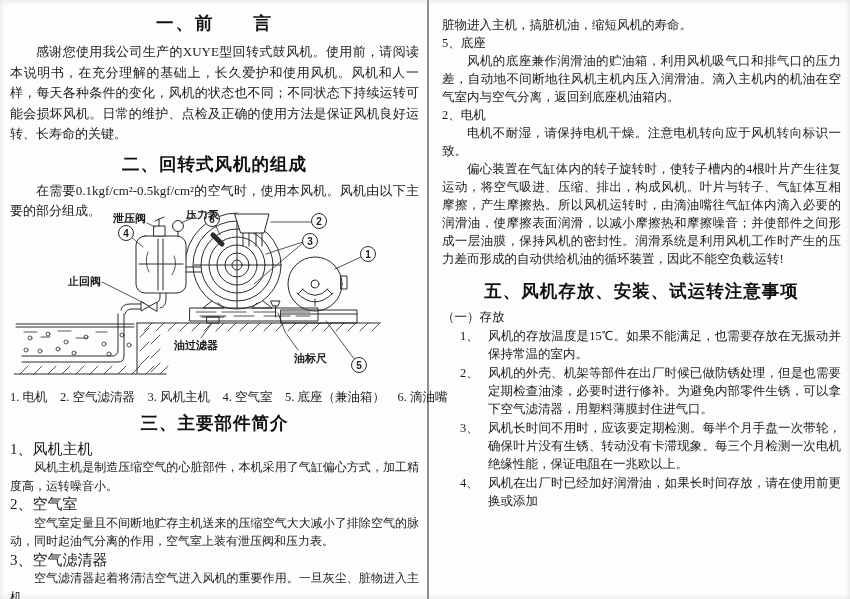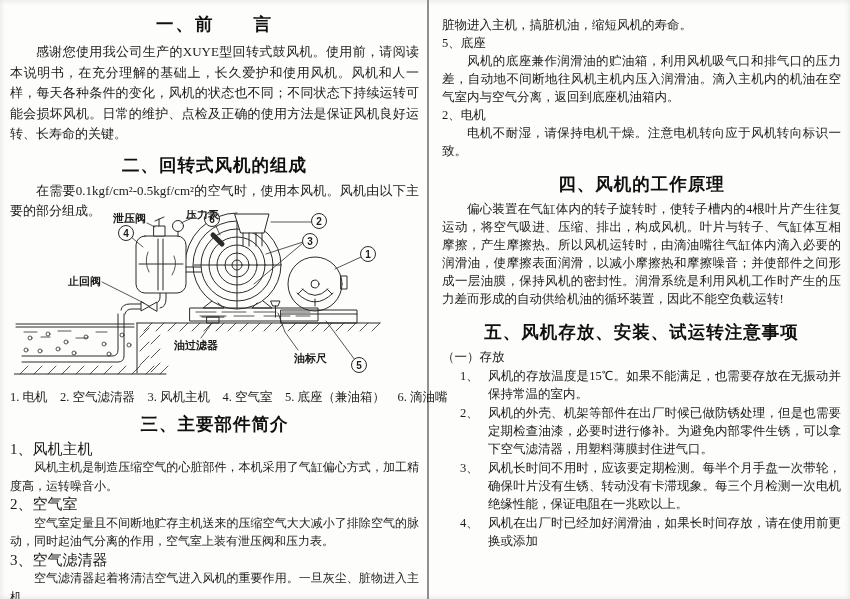--- a/index.html
+++ b/index.html
@@ -4,21 +4,21 @@
 <style>
   html,body{margin:0;padding:0;background:#ffffff;}
   .page{position:relative;width:850px;height:599px;background:#fdfdfc;overflow:hidden;
         color:#1b1b1b;font-family:"Liberation Serif",serif;
         box-shadow:inset 0 0 6px rgba(0,0,0,0.12);}
   .divider{position:absolute;left:427px;top:0;width:2px;height:599px;background:#8f8f8f;}
   .col{position:absolute;top:0;}
   .col-left{left:10px;width:409px;}
   .col-right{left:442px;width:399px;}
   p{margin:0;}
-  .h{font-family:Liberation Serif, serif;font-weight:bold;text-align:center;
+  .h{font-family:Liberation Mono, monospace;font-weight:bold;text-align:center;
      font-size:17.5px;line-height:24px;letter-spacing:1px;color:#101010;}
   .h1{margin:12px 0 6px;letter-spacing:2px;}
   .h2{margin:8px 0 4px;}
   .h3{margin:6px 0 4px;}
   .h4{margin:12px 0 4px;}
   .h5{margin:12px 0 4px;}
   .txt{font-size:13px;line-height:20.5px;text-align:justify;}
   .txt-sm{font-size:12px;line-height:18.5px;text-align:justify;}
   .rtxt{font-size:12.5px;line-height:18px;text-align:justify;}
   .ind{text-indent:2em;}
@@ -222,21 +222,20 @@
 
     <div>
       <div class="item-title">5、底座</div>
       <p class="rtxt ind">风机的底座兼作润滑油的贮油箱，利用风机吸气口和排气口的压力差，自动地不间断地往风机主机内压入润滑油。滴入主机内的机油在空气室内与空气分离，返回到底座机油箱内。</p>
     </div>
     <div>
       <div class="item-title">2、电机</div>
       <p class="rtxt ind">电机不耐湿，请保持电机干燥。注意电机转向应于风机转向标识一致。</p>
     </div>
 
-    <div class="h h4">四、风机的工作原理</div>
     <p class="rtxt ind">偏心装置在气缸体内的转子旋转时，使转子槽内的4根叶片产生往复运动，将空气吸进、压缩、排出，构成风机。叶片与转子、气缸体互相摩擦，产生摩擦热。所以风机运转时，由滴油嘴往气缸体内滴入必要的润滑油，使摩擦表面润滑，以减小摩擦热和摩擦噪音；并使部件之间形成一层油膜，保持风机的密封性。润滑系统是利用风机工作时产生的压力差而形成的自动供给机油的循环装置，因此不能空负载运转!</p>
 
     <div class="h h5">五、风机存放、安装、试运转注意事项</div>
     <div class="sub">（一）存放</div>
 
     <div class="s5item">
       <span class="num">1、</span>
       <span>风机的存放温度是15℃。如果不能满足，也需要存放在无振动并保持常温的室内。</span>
     </div>
     <div class="s5item">

